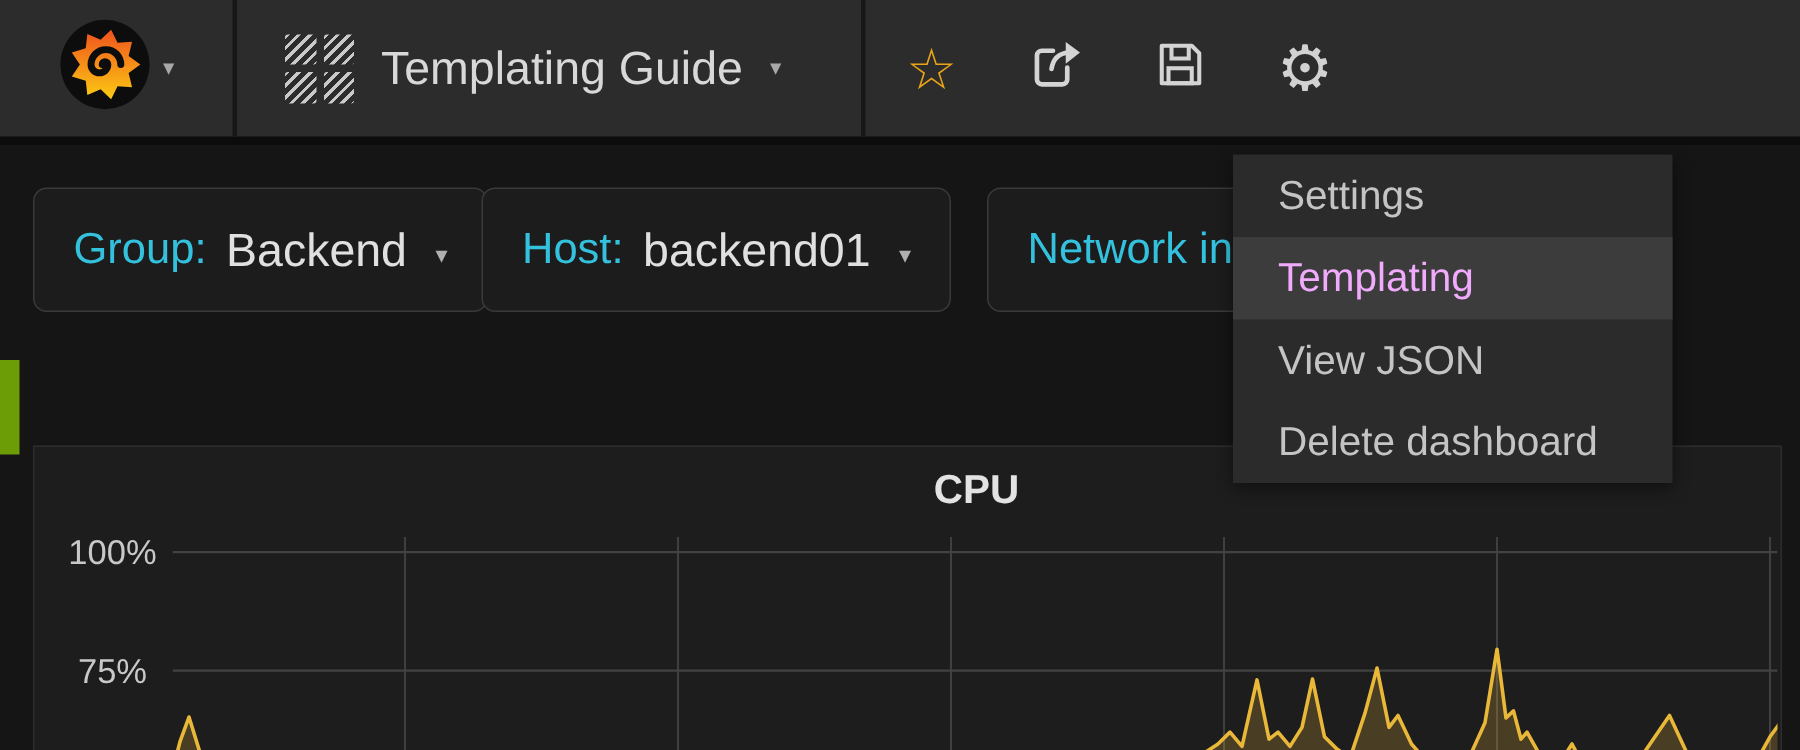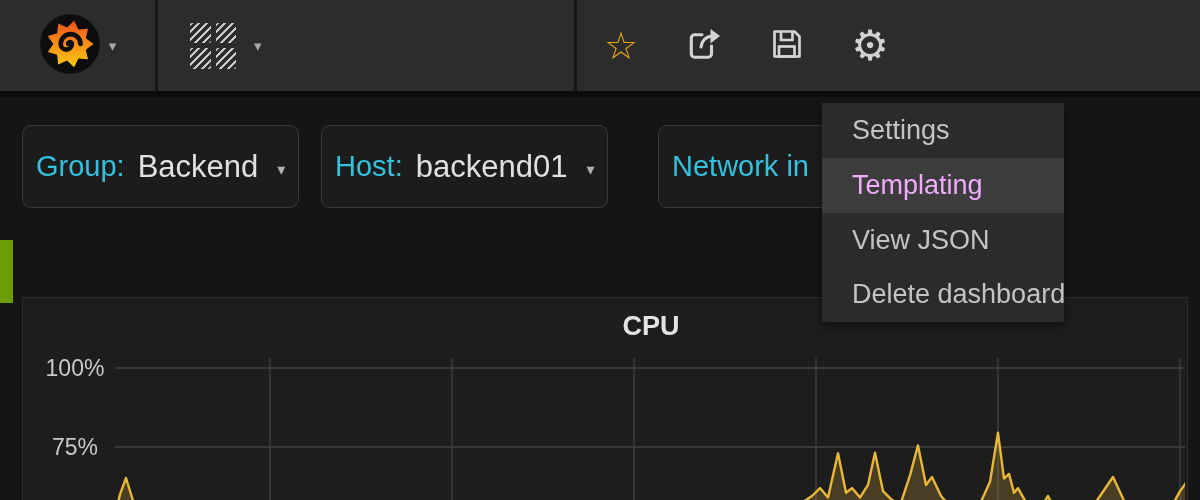--- a/index.html
+++ b/index.html
@@ -33,21 +33,21 @@
   .nav-title { font-size:31px; color:#d8d8d8; white-space:nowrap; }
   .nav-actions { display:flex; align-items:center; margin-left:26px; gap:47px; }
   .nav-act { width:36px; height:40px; display:flex; align-items:center; justify-content:center; cursor:pointer; }
   .star-glyph { font-family:"DejaVu Sans",sans-serif; font-size:38px; color:#e8a317; line-height:1; }
   .gear-glyph { font-family:"DejaVu Sans",sans-serif; font-size:42px; color:#d2d2d2; line-height:1; }
   
   .var-row { position:absolute; left:0; top:103px; width:1200px; z-index:10; }
   .var-box {
     position:absolute; top:22px; height:83px; background:#1c1c1c;
     border:1px solid #3a3a3a; border-radius:9px;
-    display:flex; align-items:center; padding:0 13px; gap:13px; cursor:pointer;
+    display:flex; align-items:center; padding:0 26px; gap:13px; cursor:pointer;
   }
   .var-label { font-size:29px; color:#33c1dd; }
   .var-value { font-size:31px; color:#e0e0e0; }
   .var-caret { color:#b0b0b0; font-size:16px; margin-left:6px; margin-top:6px; }
   
   .row-strip { position:absolute; left:0; top:240px; width:13px; height:63px; background:#6c9c06; z-index:5; }
   
   .panel {
     position:absolute; left:22px; top:297px; width:1166px; height:260px;
     background:#1d1d1d; border:1px solid #2d2d2d; z-index:4;
@@ -56,21 +56,21 @@
     position:absolute; left:93px; top:13px; width:1070px; text-align:center;
     font-size:27px; font-weight:bold; color:#e3e3e3;
   }
   .ytick { position:absolute; width:70px; text-align:center; font-size:23px; color:#c8c8c8; z-index:6; }
   .ytick-100 { left:40px; top:355px; }
   .ytick-75  { left:40px; top:434px; }
   
   #chart-svg { position:absolute; left:0; top:0; z-index:7; pointer-events:none; }
   
   .menu {
-    position:absolute; left:822px; top:103px; width:242px; z-index:50;
+    position:absolute; left:822px; top:103px; width:293px; z-index:50;
     background:#2b2b2b; box-shadow:0 4px 10px rgba(0,0,0,.45);
   }
   .menu-item {
     height:54.8px; line-height:54.8px; padding-left:30px;
     font-size:27px; color:#c4c4c4; cursor:pointer; white-space:nowrap;
   }
   .menu-item.active { background:#3c3c3c; color:#f0abfc; }
 </style>
 </head>
 <body>
@@ -93,20 +93,21 @@
     <span class="caret">▾</span>
   </div>
 
   <div class="nav-title-sec">
     <span class="dash-icon">
         <span></span>
         <span></span>
         <span></span>
         <span></span>
       </span>
+    <span class="nav-title">Templating Guide</span>
     <span class="caret">▾</span>
   </div>
 
   <div class="nav-actions">
     <span class="nav-act">
       <span class="star-glyph">☆</span>
     </span>
     <span class="nav-act">
       <span>
         <svg width="35" height="34" viewBox="0 0 34 34">

